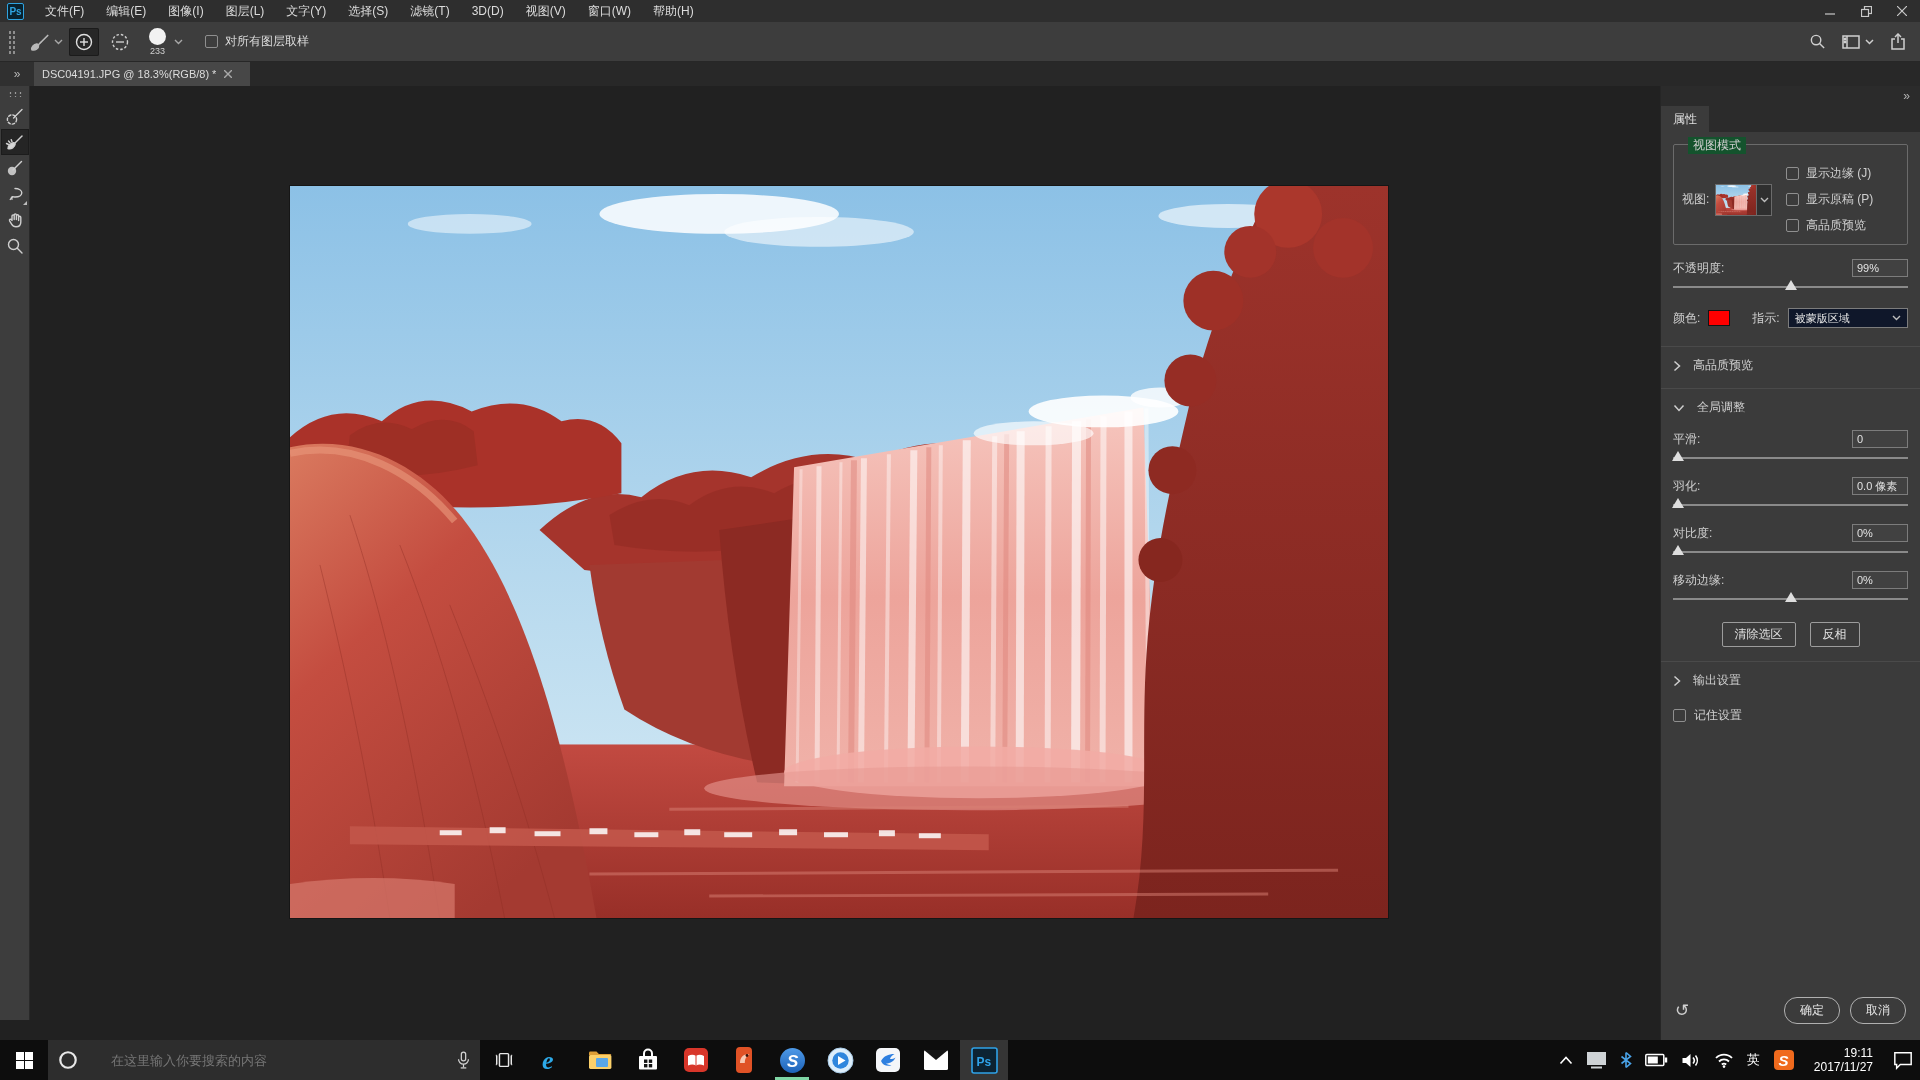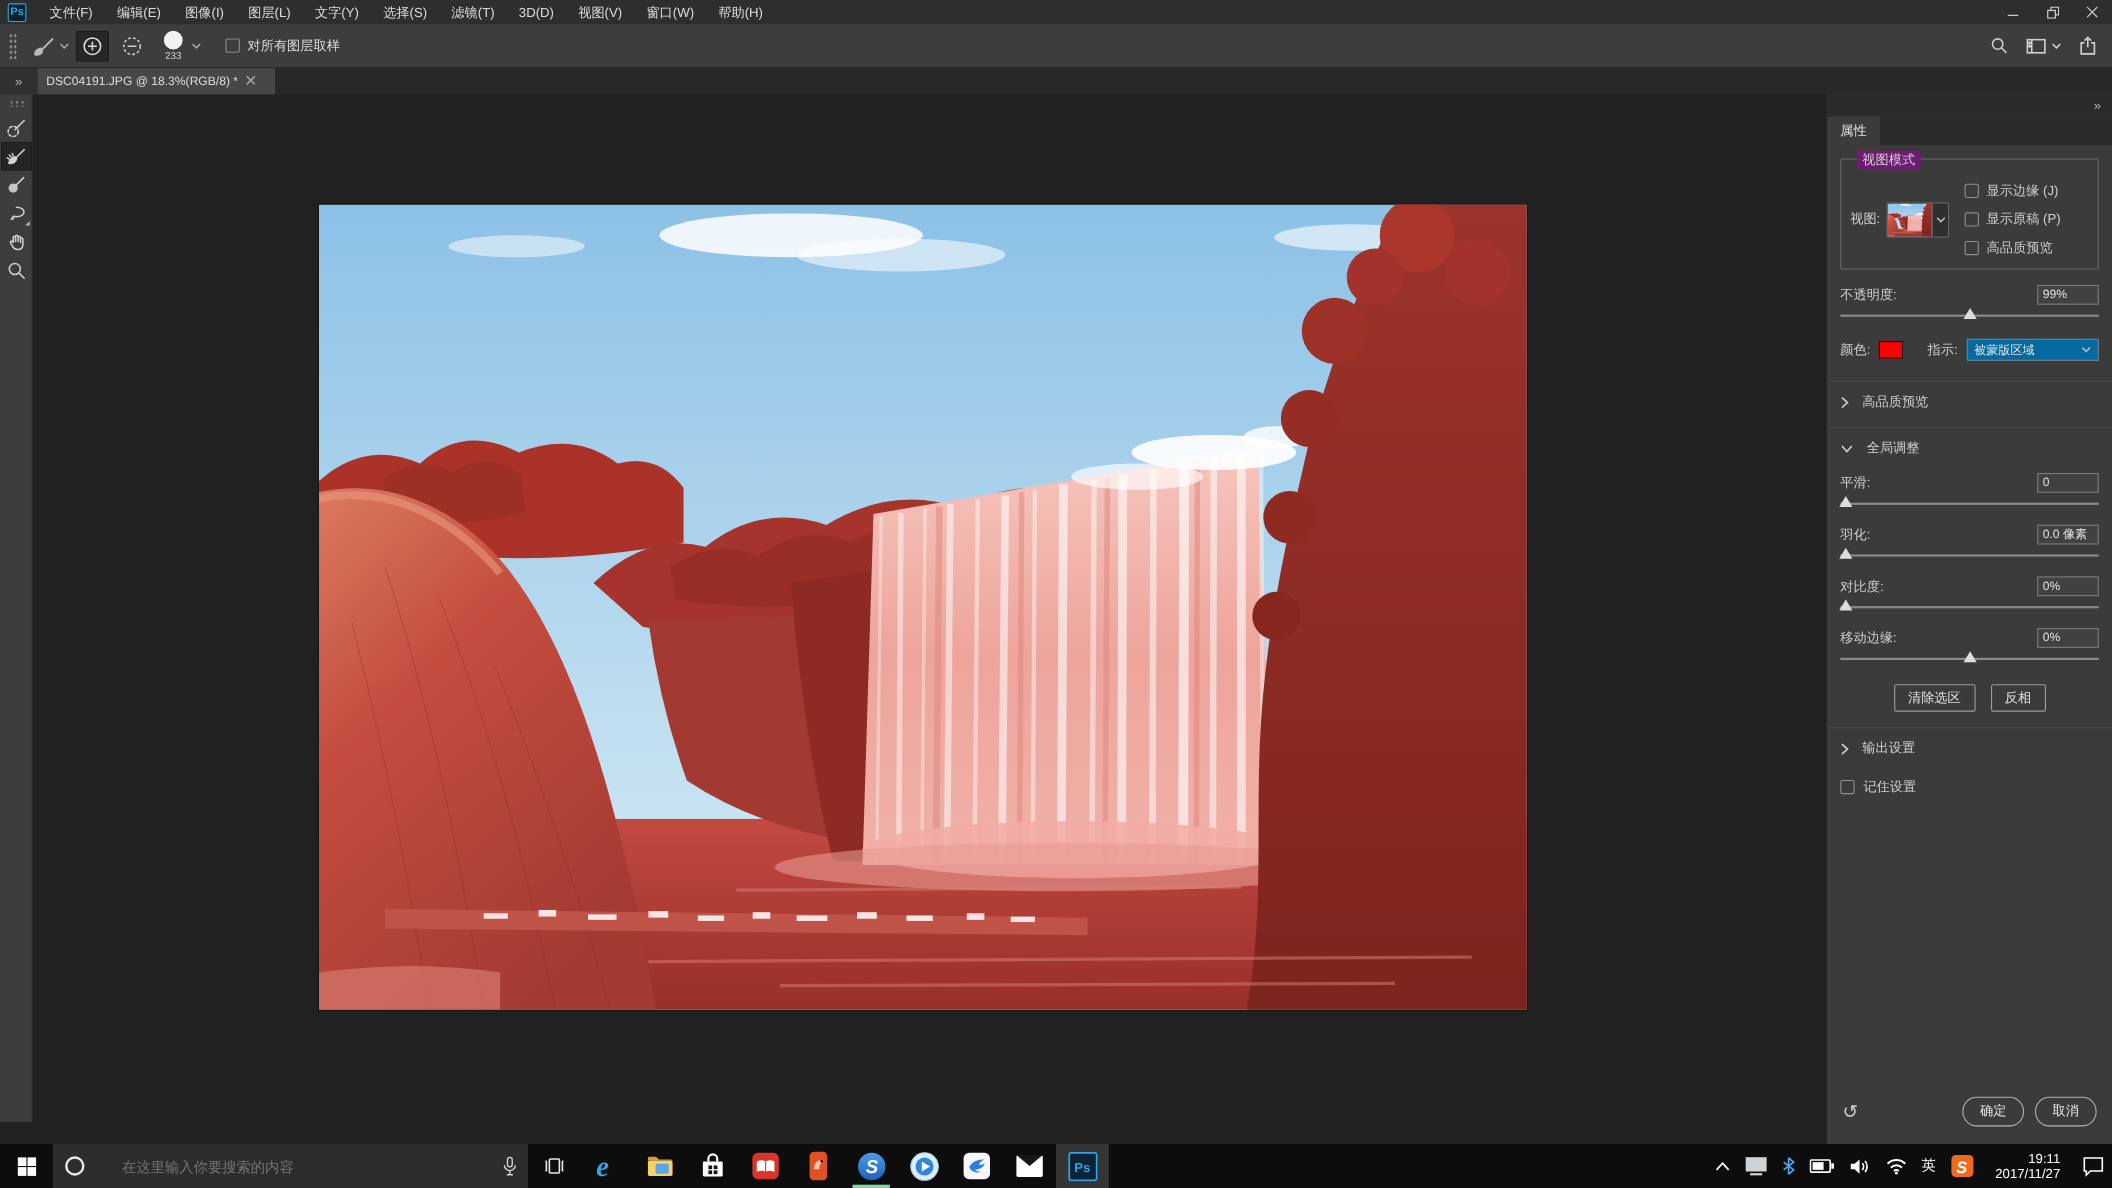--- a/index.html
+++ b/index.html
@@ -67,39 +67,39 @@
     background:#3b3b3b; border-left:1px solid #262626; display:flex; flex-direction:column; }
   .props-header { height:20px; background:#2b2b2b; color:#b5b5b5; font-size:12px;
     display:flex; justify-content:flex-end; align-items:center; padding-right:10px; }
   .props-tabrow { height:26px; background:#2b2b2b; display:flex; }
   .props-tab { width:48px; background:#3b3b3b; color:#e0e0e0; font-size:12px;
     display:flex; align-items:center; justify-content:center; }
   .props-body { flex:1; display:flex; flex-direction:column; padding:0 12px; color:#cfcfcf; font-size:12px; }
 
   .groupbox { position:relative; border:1px solid #6b6b6b; border-radius:2px;
     margin-top:12px; padding:20px 8px 10px 8px; display:flex; }
-  .group-legend { position:absolute; top:-8px; left:14px; background:#701a75; padding:0 5px; font-size:12px; }
+  .group-legend { position:absolute; top:-8px; left:14px; background:#14532d; padding:0 5px; font-size:12px; }
   .view-left { display:flex; align-items:center; gap:6px; width:104px; }
   .thumb-box { display:flex; border:1px solid #6b6b6b; background:#2f2f2f; }
   .thumb-box svg.mini { display:block; }
   .thumb-dd { width:15px; display:flex; align-items:center; justify-content:center; border-left:1px solid #6b6b6b; }
   .cb-col { display:flex; flex-direction:column; gap:9px; }
   .cb-row { display:flex; align-items:center; gap:7px; }
 
   .prow { display:flex; align-items:center; margin-top:14px; }
   .prow .spacer { flex:1; }
   .valbox { width:56px; height:18px; background:#414141; border:1px solid #7c7c7c;
     font-size:11px; color:#e2e2e2; padding:1px 4px; line-height:15px; }
   .slider { position:relative; height:10px; margin-top:5px; }
   .slider .track { position:absolute; left:0; right:0; top:4px; height:2px; background:#8a8a8a; }
   .slider .sthumb { position:absolute; top:-2px; width:0; height:0;
     border-left:6px solid transparent; border-right:6px solid transparent;
     border-bottom:10px solid #dedede; transform:translateX(-50%); }
   .color-swatch { width:22px; height:16px; border:1px solid #141414; margin:0 22px 0 8px; }
-  .dropdown { flex:1; height:20px; border:1px solid #7c7c7c; background:#0369a1;
+  .dropdown { flex:1; height:20px; border:1px solid #7c7c7c; background:#0f172a;
     display:flex; align-items:center; padding:0 6px; margin-left:8px; font-size:11px; color:#e2e2e2; }
   .dropdown .dd-ch { margin-left:auto; }
 
   .section { border-top:1px solid #4a4a4a; margin:14px -12px 0 -12px; padding:10px 12px 0 12px;
     display:flex; align-items:center; gap:12px; }
   .section svg { stroke:#cfcfcf; fill:none; stroke-width:1.5; }
   .btnrow { display:flex; justify-content:center; gap:14px; margin-top:18px; }
   .pbtn { border:1px solid #9c9c9c; border-radius:2px; background:transparent; color:#e0e0e0;
     font-size:12px; padding:3px 12px; font-family:inherit; }
   .remember { display:flex; align-items:center; gap:8px; margin-top:18px; }

